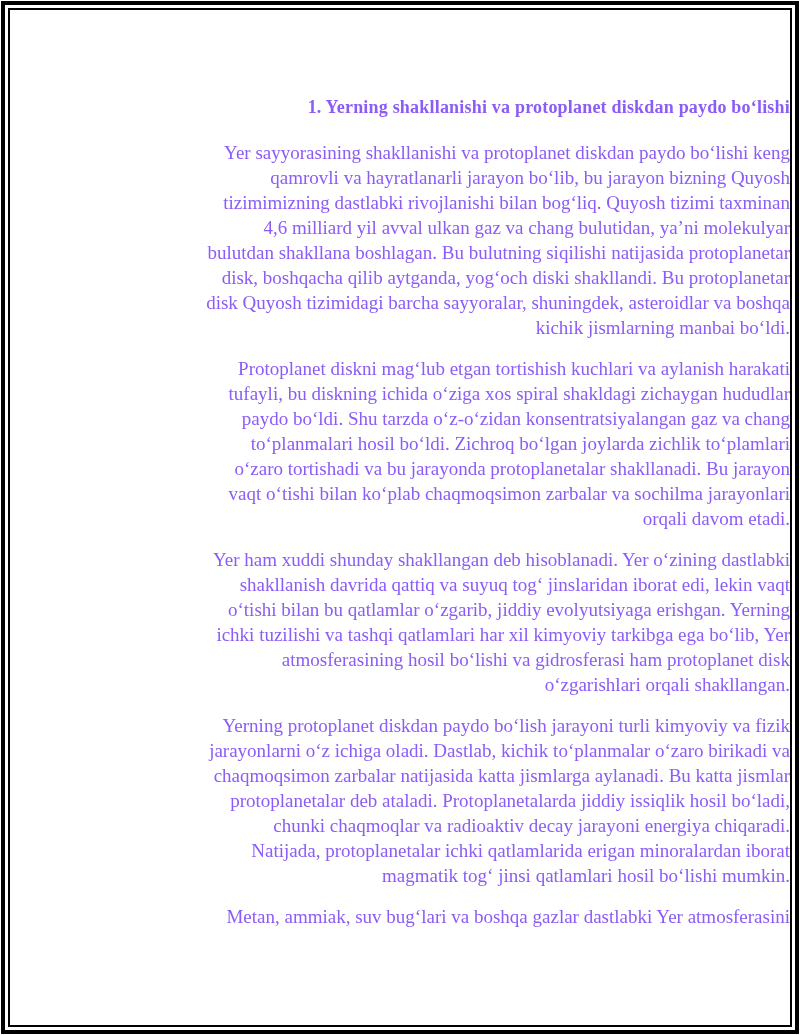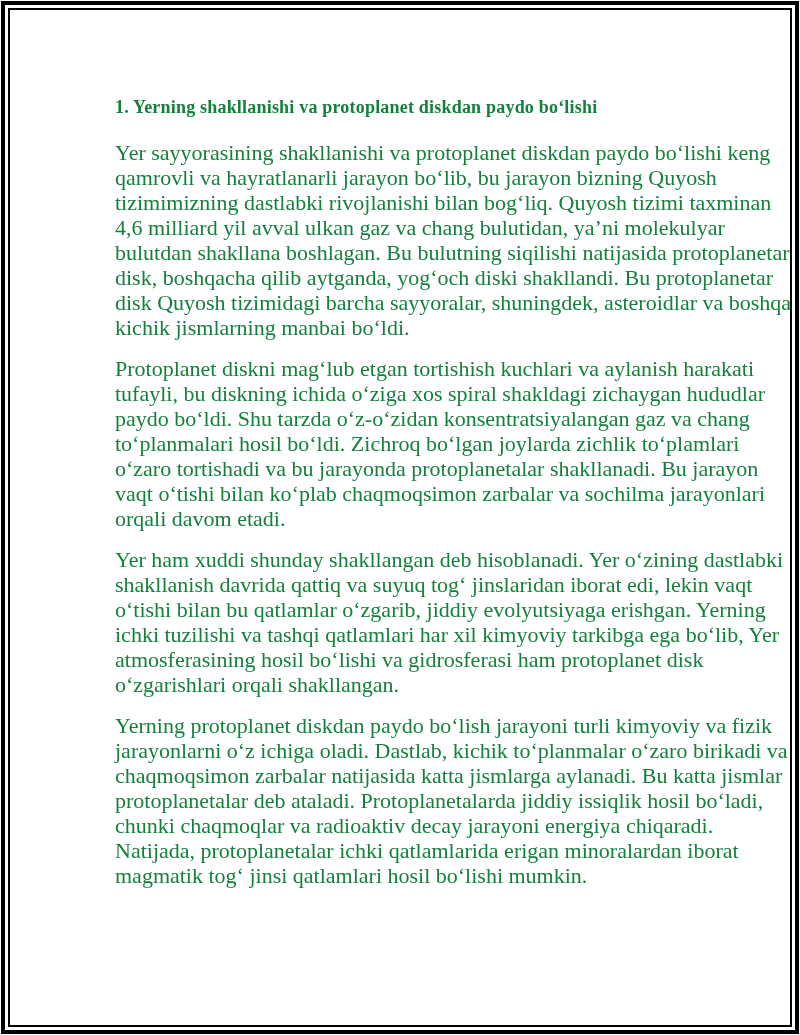--- a/index.html
+++ b/index.html
@@ -37,33 +37,33 @@
   .doc-heading {
     margin: 0 0 20px 0;
     font-size: 18px;
     font-weight: bold;
     line-height: 25px;
     white-space: pre;
     letter-spacing: 0.2px;
   }
   .para {
     margin: 0 0 16px 0;
-    font-size: 22px;
+    font-size: 19px;
     font-weight: normal;
     line-height: 25px;
     white-space: pre;
   }
 </style>
 </head>
 <body>
 
 <div class="page" style="background: rgb(255, 255, 255);">
   <div class="frame-outer" style="border-color: rgb(0, 0, 0);">
     <div class="frame-inner" style="border-color: rgb(0, 0, 0);">
-      <div class="content" style="color: #15803d;">
+      <div class="content" style="color: #8b5cf6; text-align: right;">
         <h1 class="doc-heading">1. Yerning shakllanishi va protoplanet diskdan paydo bo‘lishi</h1>
         <p class="para">Yer sayyorasining shakllanishi va protoplanet diskdan paydo bo‘lishi keng
 qamrovli va hayratlanarli jarayon bo‘lib, bu jarayon bizning Quyosh
 tizimimizning dastlabki rivojlanishi bilan bog‘liq. Quyosh tizimi taxminan
 4,6 milliard yil avval ulkan gaz va chang bulutidan, ya’ni molekulyar
 bulutdan shakllana boshlagan. Bu bulutning siqilishi natijasida protoplanetar
 disk, boshqacha qilib aytganda, yog‘och diski shakllandi. Bu protoplanetar
 disk Quyosh tizimidagi barcha sayyoralar, shuningdek, asteroidlar va boshqa
 kichik jismlarning manbai bo‘ldi.</p>
         <p class="para">Protoplanet diskni mag‘lub etgan tortishish kuchlari va aylanish harakati
@@ -79,16 +79,17 @@
 ichki tuzilishi va tashqi qatlamlari har xil kimyoviy tarkibga ega bo‘lib, Yer
 atmosferasining hosil bo‘lishi va gidrosferasi ham protoplanet disk
 o‘zgarishlari orqali shakllangan.</p>
         <p class="para">Yerning protoplanet diskdan paydo bo‘lish jarayoni turli kimyoviy va fizik
 jarayonlarni o‘z ichiga oladi. Dastlab, kichik to‘planmalar o‘zaro birikadi va
 chaqmoqsimon zarbalar natijasida katta jismlarga aylanadi. Bu katta jismlar
 protoplanetalar deb ataladi. Protoplanetalarda jiddiy issiqlik hosil bo‘ladi,
 chunki chaqmoqlar va radioaktiv decay jarayoni energiya chiqaradi.
 Natijada, protoplanetalar ichki qatlamlarida erigan minoralardan iborat
 magmatik tog‘ jinsi qatlamlari hosil bo‘lishi mumkin.</p>
+        <p class="para">Metan, ammiak, suv bug‘lari va boshqa gazlar dastlabki Yer atmosferasini</p>
       </div>
     </div>
   </div>
 </div>
 
 </body></html>

